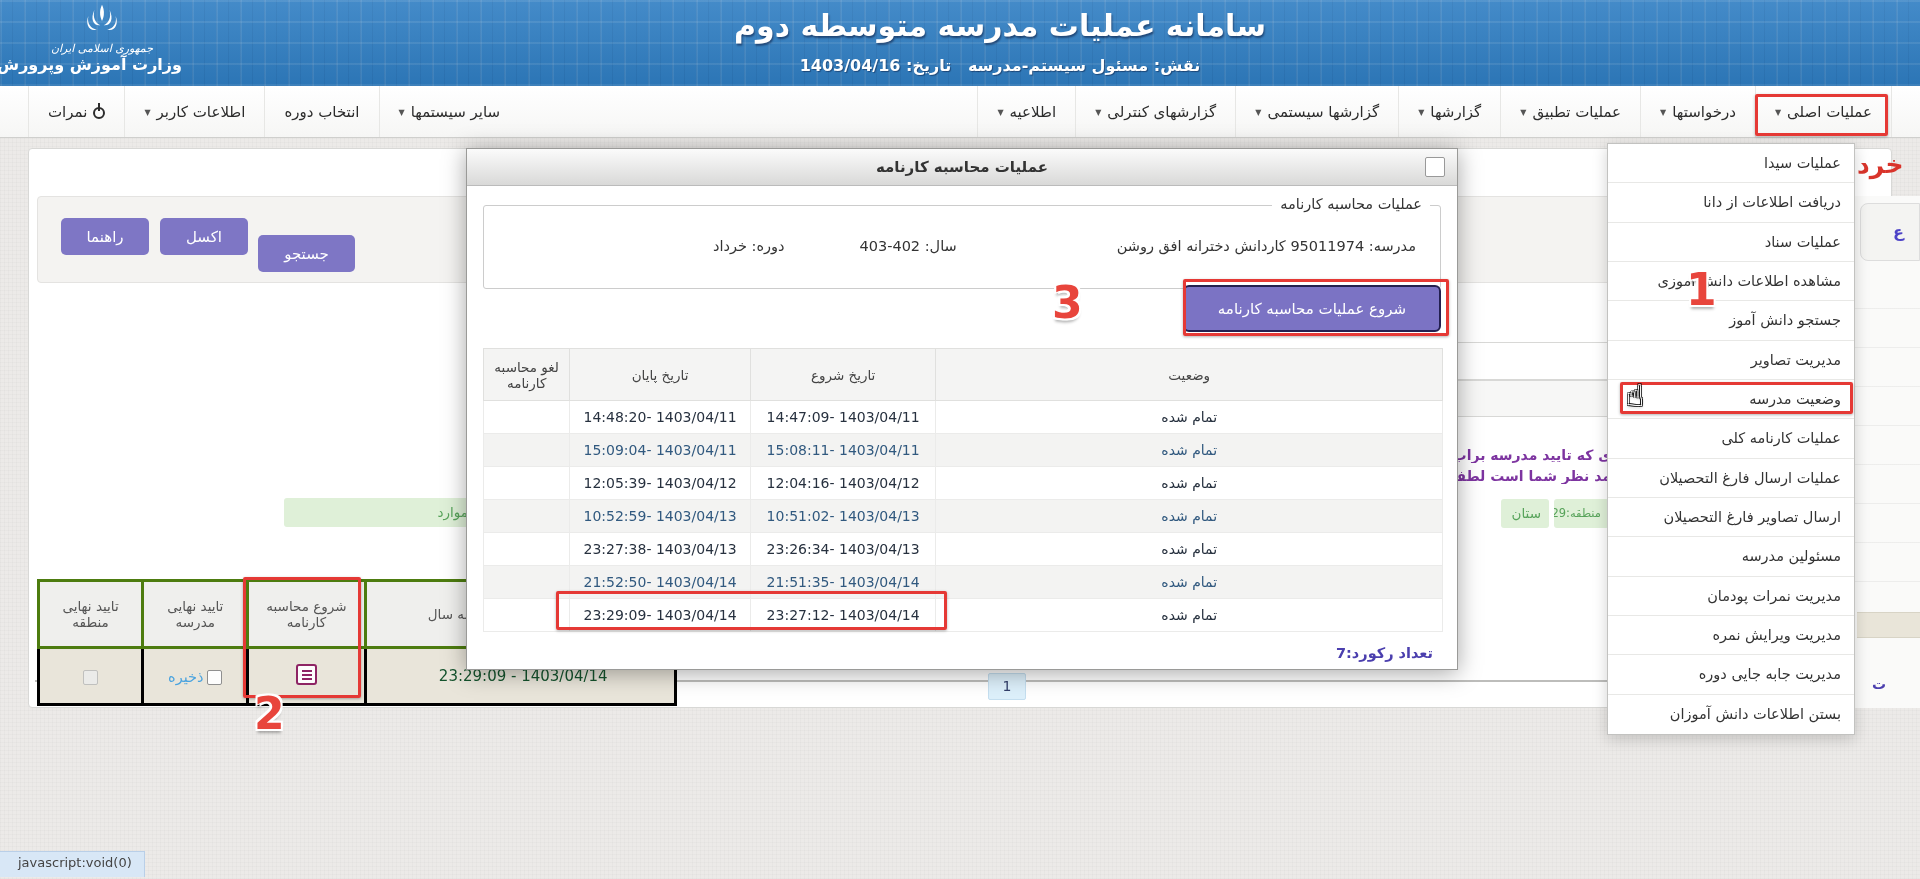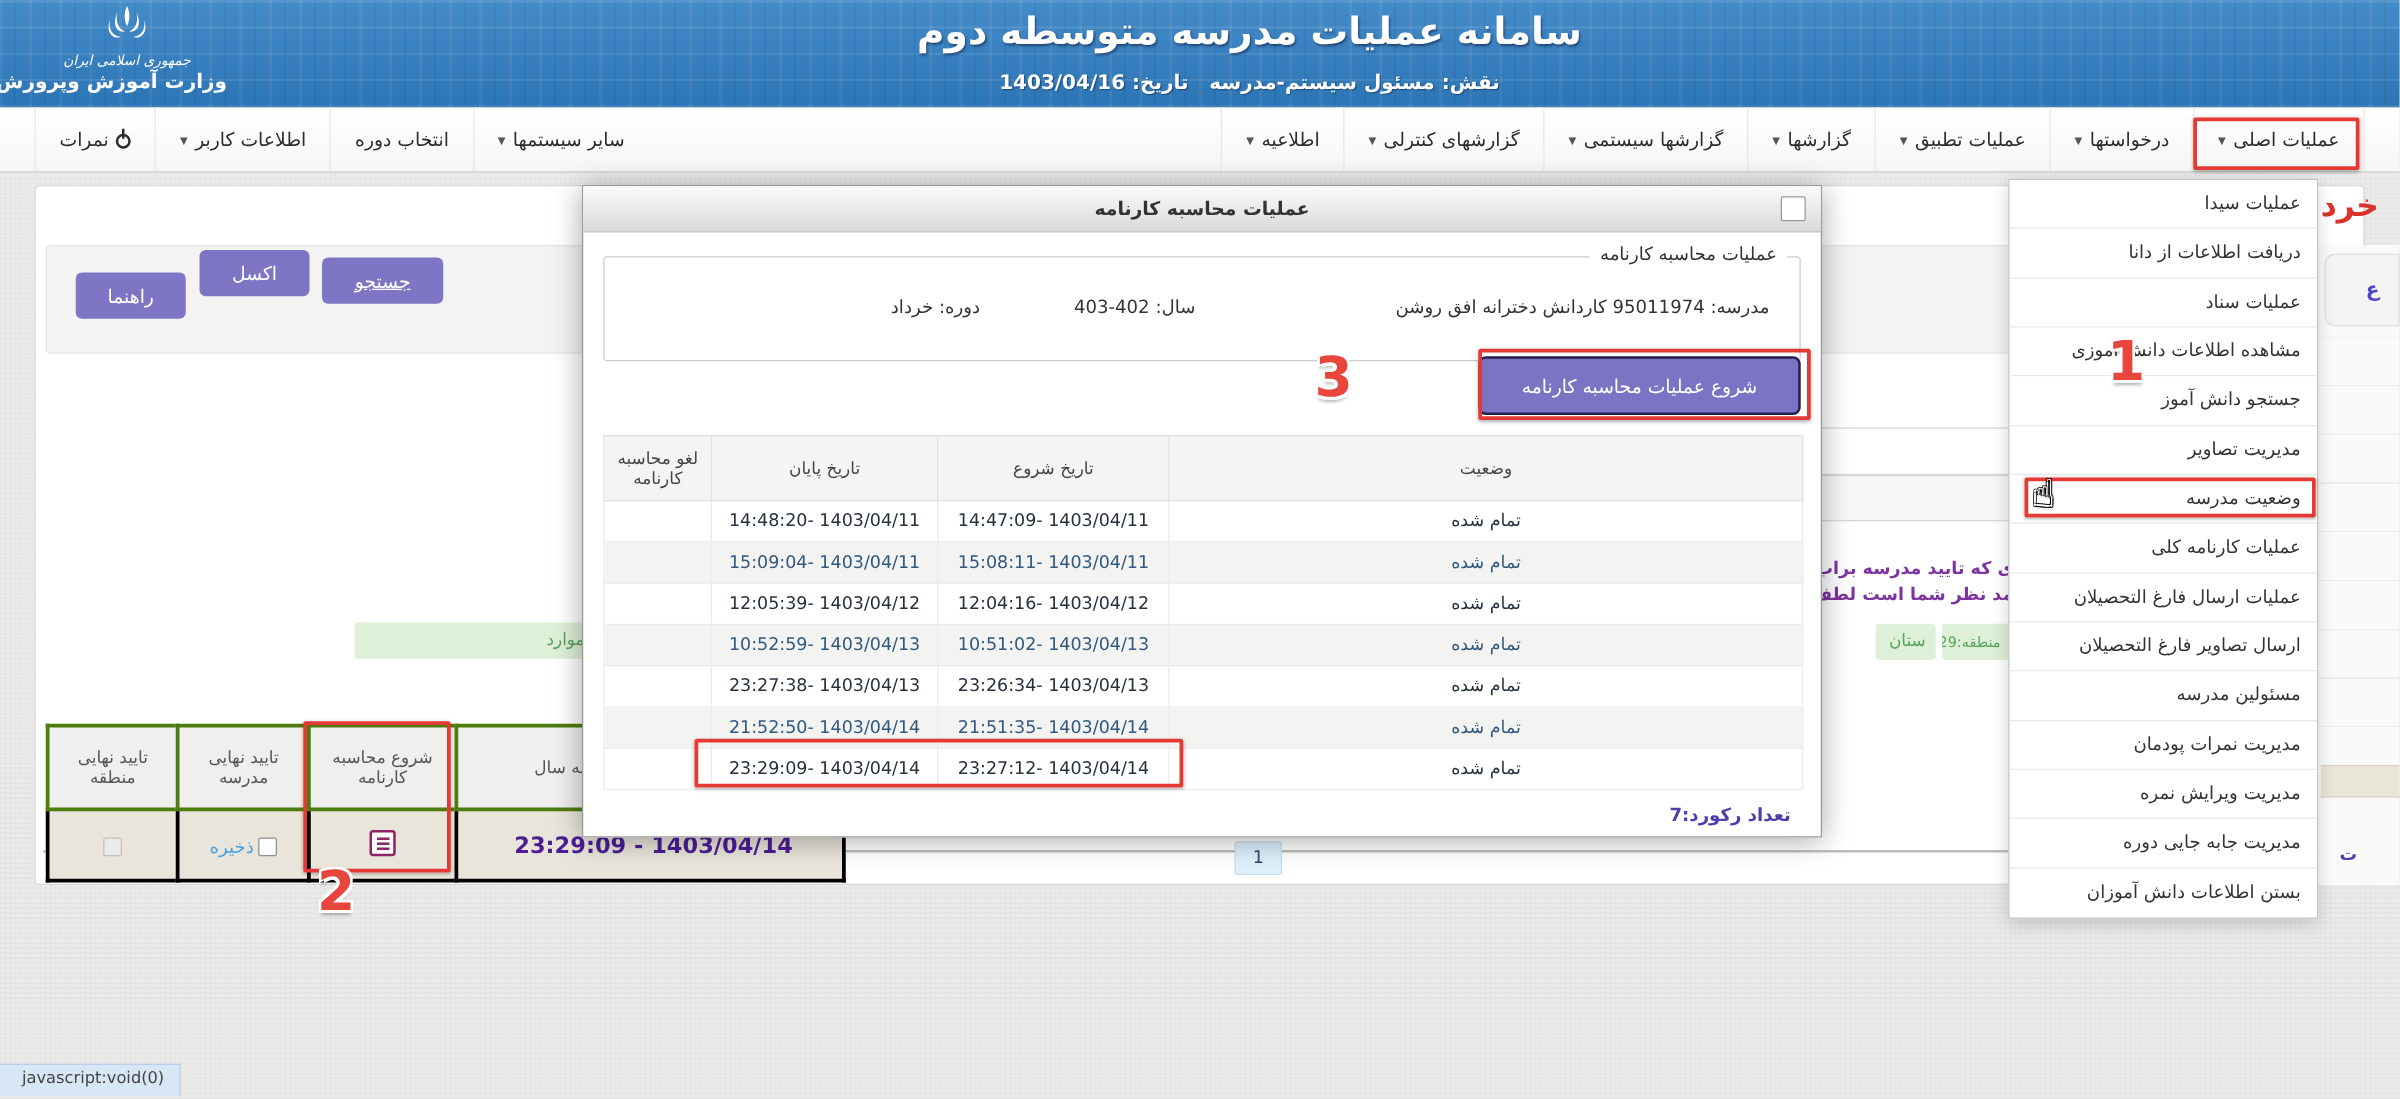--- a/index.html
+++ b/index.html
@@ -58,21 +58,21 @@
     border:1px solid #c5dff0; border-radius:2px; text-align:center; line-height:25px; font-size:14px;
     color:#33406b; cursor:pointer; }
 
   
   #left-table { position:absolute; left:8px; top:430px; width:640px; border-collapse:collapse;
     direction:rtl; table-layout:fixed; background:#fff; }
   #left-table th { background:#efefed; color:#555; font-size:13.5px; font-weight:normal; height:62px;
     border:3px solid #4d7c0f; text-align:center; padding:16px 4px; }
   #left-table td { background:#e9e5da; height:57px; border:3px solid #000000; text-align:center; vertical-align:middle; }
   .ltr { direction:ltr; unicode-bidi:embed; }
-  .calc-date { text-align:left; font-weight:bold; color:#4c1d95; font-size:18px; padding-left:6px; white-space:nowrap; overflow:hidden; }
+  .calc-date { text-align:left; font-weight:normal; color:#14532d; font-size:15px; padding-left:6px; white-space:nowrap; overflow:hidden; }
   .checkbox { display:inline-block; width:15px; height:15px; background:#fdfdfd; border:1px solid #8f8f8f;
     border-radius:2px; vertical-align:middle; cursor:pointer; }
   .checkbox.disabled { background:#ebebe9; border-color:#c0c0be; cursor:default; }
   .save-link { color:#4aa3df; font-size:14.5px; cursor:pointer; margin-right:4px; }
   .report-icon { display:inline-block; width:21px; height:21px; border:2px solid #8e2464; border-radius:3px;
     cursor:pointer; background:
       linear-gradient(#8e2464,#8e2464) 4px 4px/10px 2px no-repeat,
       linear-gradient(#8e2464,#8e2464) 4px 8px/10px 2px no-repeat,
       linear-gradient(#8e2464,#8e2464) 4px 12px/10px 2px no-repeat, #fdfdfd; }
 
@@ -167,22 +167,22 @@
     <div class="nav-item caret">اطلاعیه</div>
     <div class="nav-spacer"></div>
     <div class="nav-item caret">سایر سیستمها</div>
     <div class="nav-item">انتخاب دوره</div>
     <div class="nav-item caret">اطلاعات کاربر</div>
     <div class="nav-item"><span class="power-icon"></span><span>نمرات</span></div>
   </div>
 
   <div id="panel">
     <div id="toolbar">
-      <button class="btn" style="left:220px; top:9px; width:97px;text-decoration:underline;">جستجو</button>
-      <button class="btn" style="left:122px; top:3px; width:88px;">اکسل</button>
+      <button class="btn" style="left:220px; top:38px; width:97px;">جستجو</button>
+      <button class="btn" style="left:122px; top:21px; width:88px;">اکسل</button>
       <button class="btn" style="left:23px; top:21px; width:88px;">راهنما</button>
     </div>
 
     <div class="underlay-row" style="left:1172px; top:193px; width:460px; height:38px;"></div>
     <div class="underlay-row" style="left:1172px; top:231px; width:460px; height:37px; background:#f7f7f6;"></div>
 
     <div class="note-line" style="left:1425px; top:298px; width:157px;">ی که تایید مدرسه براب</div>
     <div class="note-line" style="left:1425px; top:319px; width:157px;">مد نظر شما است لطف</div>
 
     <div class="badge-green" style="left:255px; top:349px; width:320px; text-align:right;">تایید نهایی منطقه:همه موارد</div>

